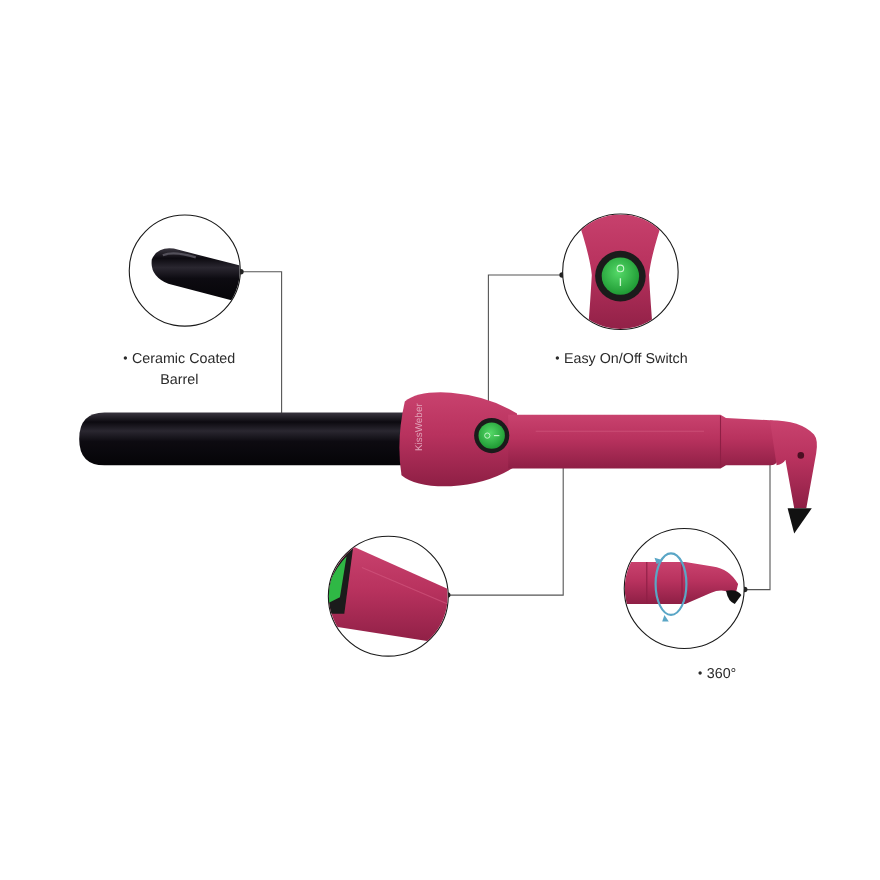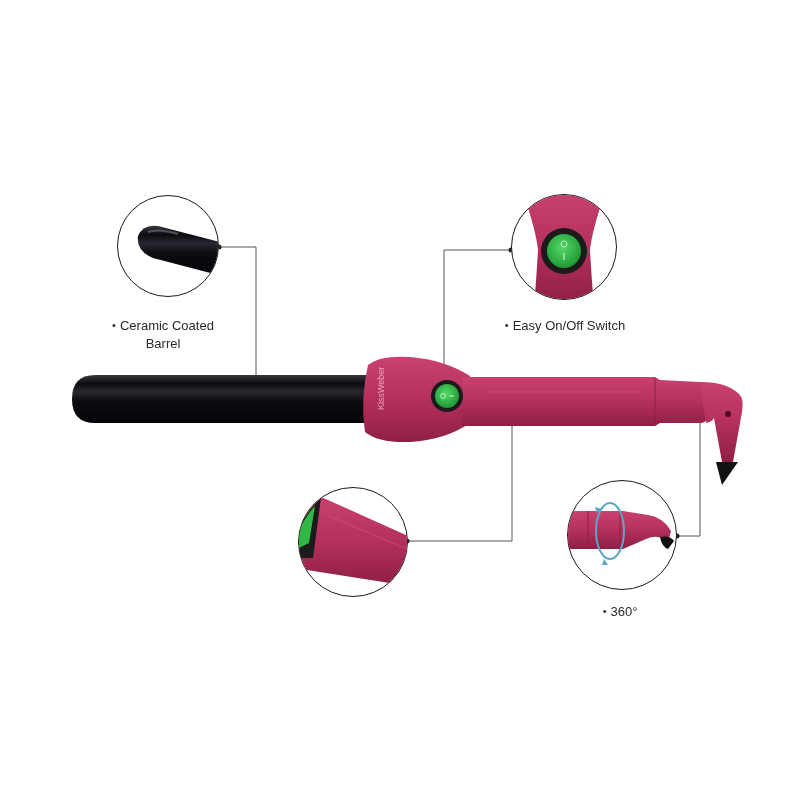--- a/index.html
+++ b/index.html
@@ -118,17 +118,17 @@
   <div class="label" style="left:490px;top:317px;width:150px;">
     <span class="bullet">•</span><span>Easy On/Off Switch</span>
   </div>
 
   <div class="label" style="left:98px;top:317px;width:130px;">
     <div><span class="bullet">•</span><span>Ceramic Coated</span></div>
     <div>Barrel</div>
   </div>
 
 
-  <div class="label" style="left:590px;top:603px;width:60px;">
+  <div class="label" style="left:622px;top:603px;width:60px;">
     <span class="bullet">•</span><span>360°</span>
   </div>
 
 </div>
 
 </body></html>

